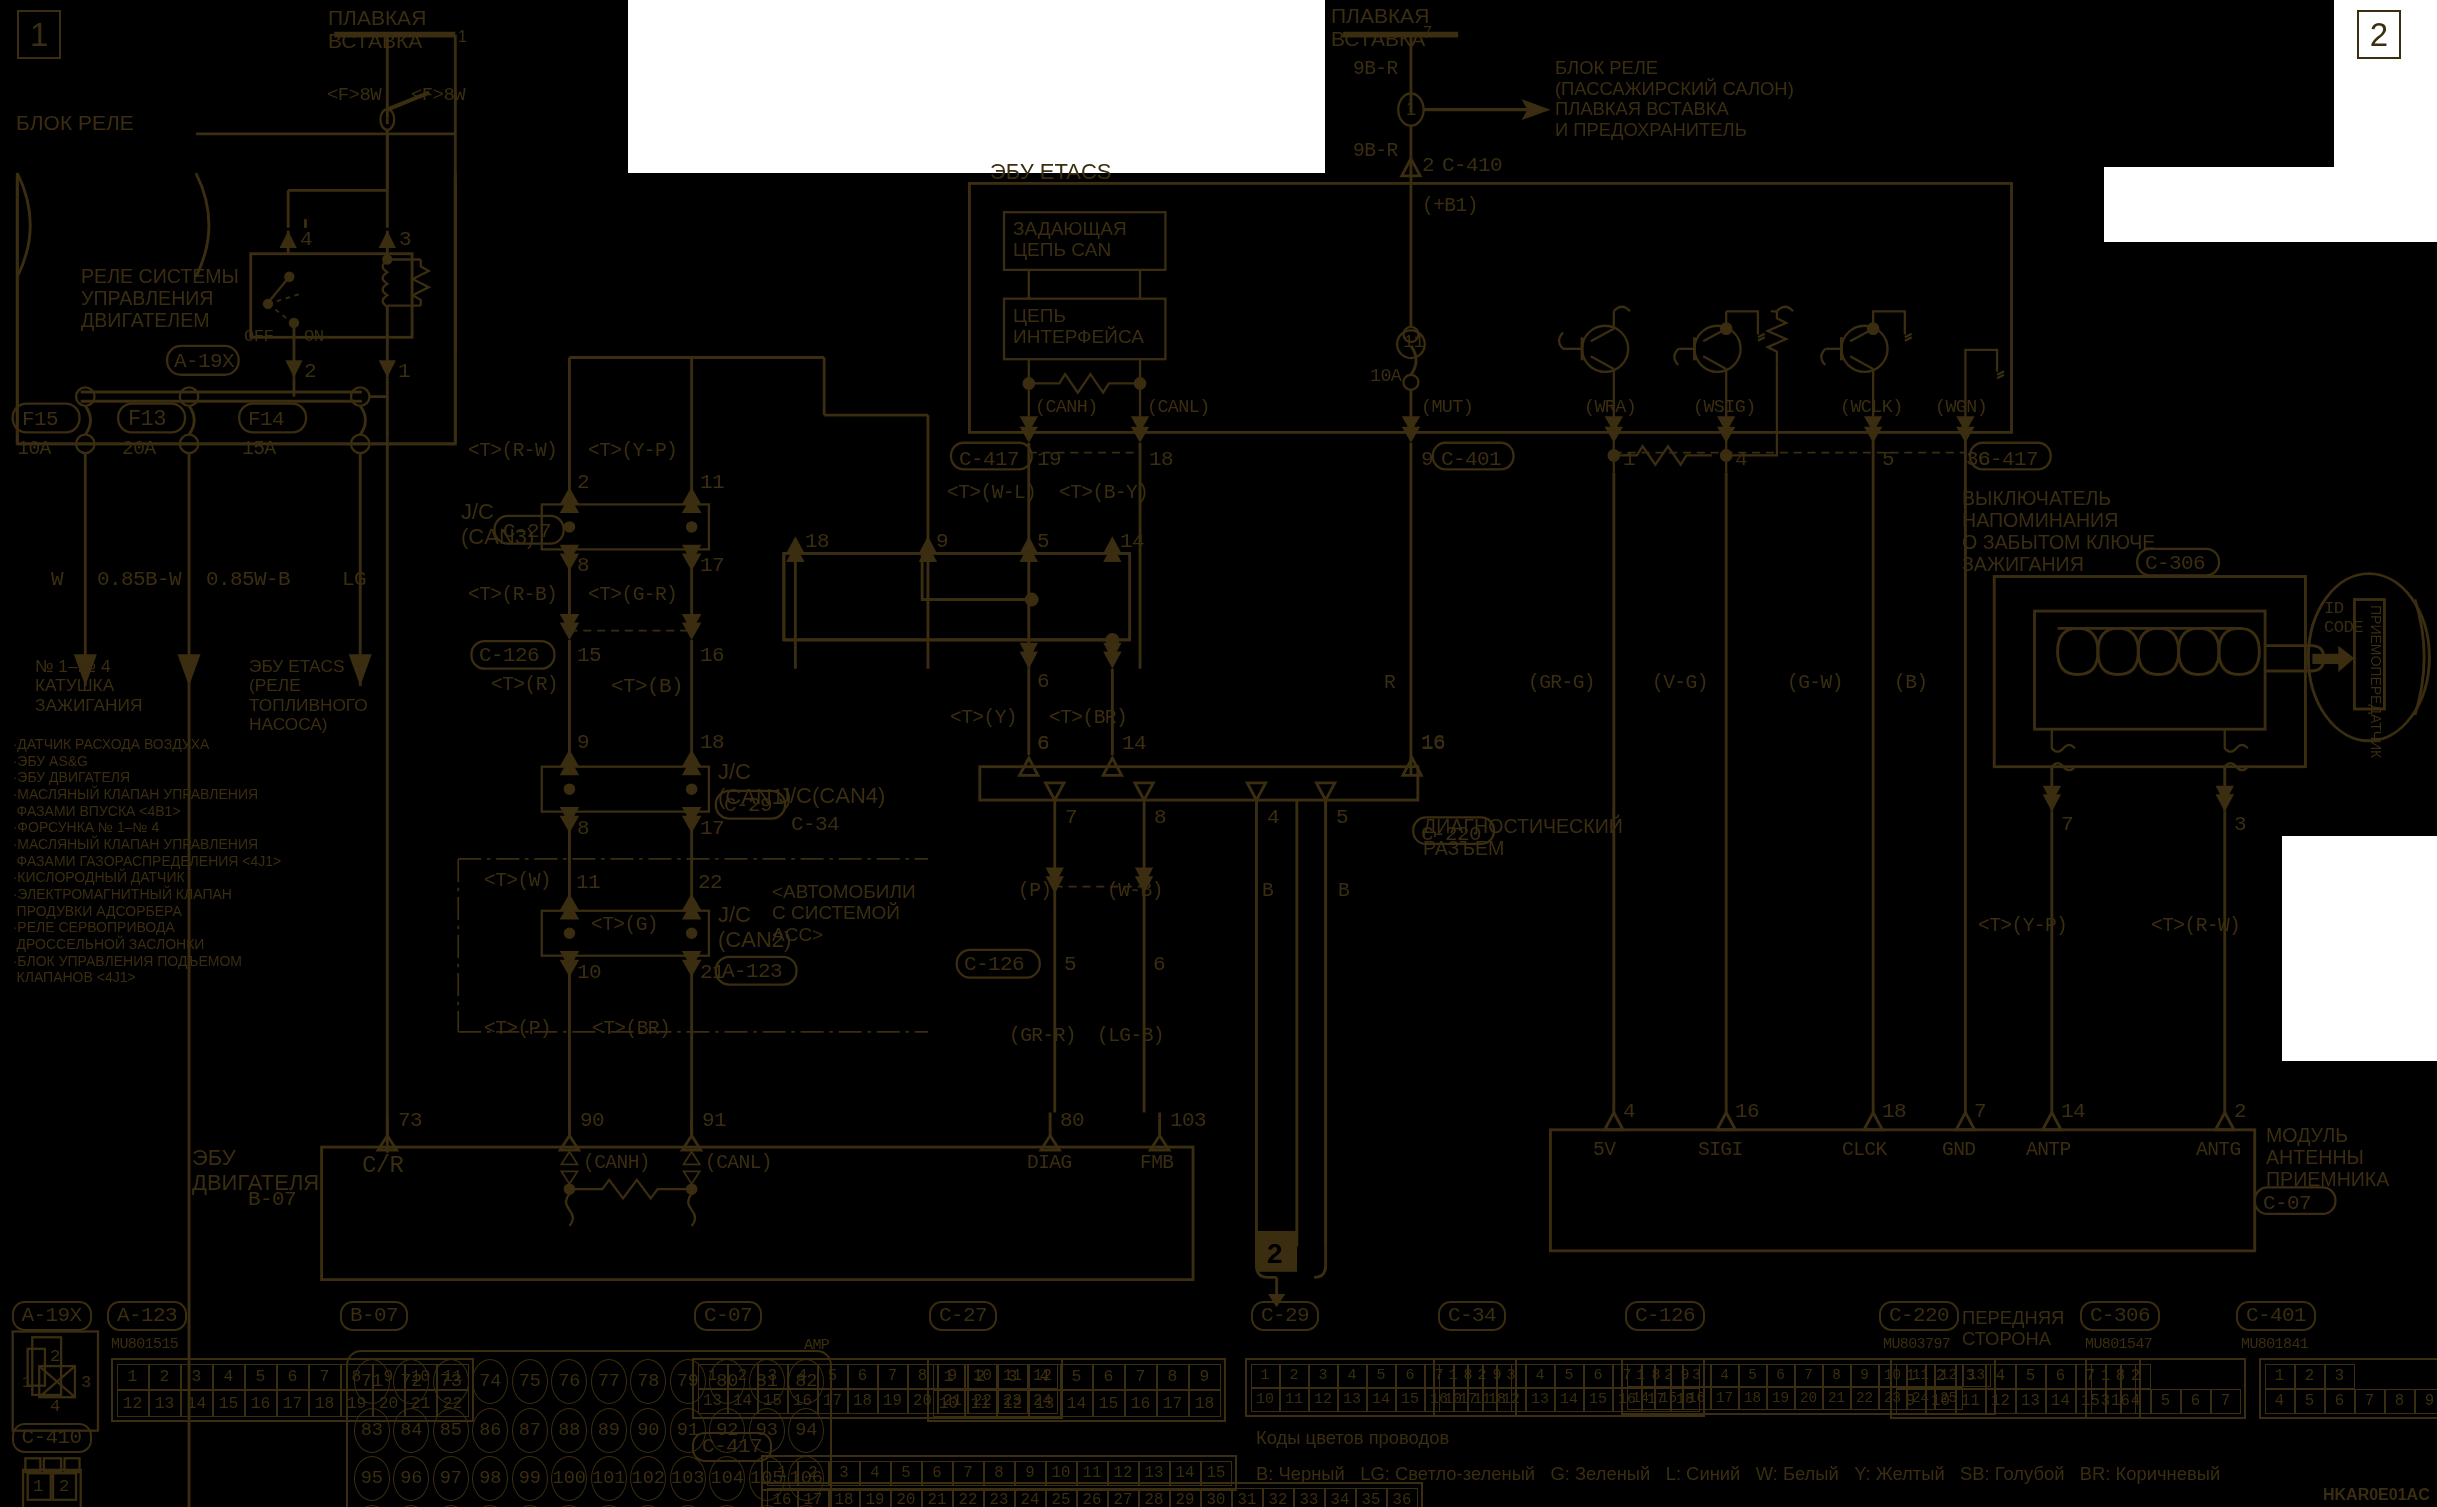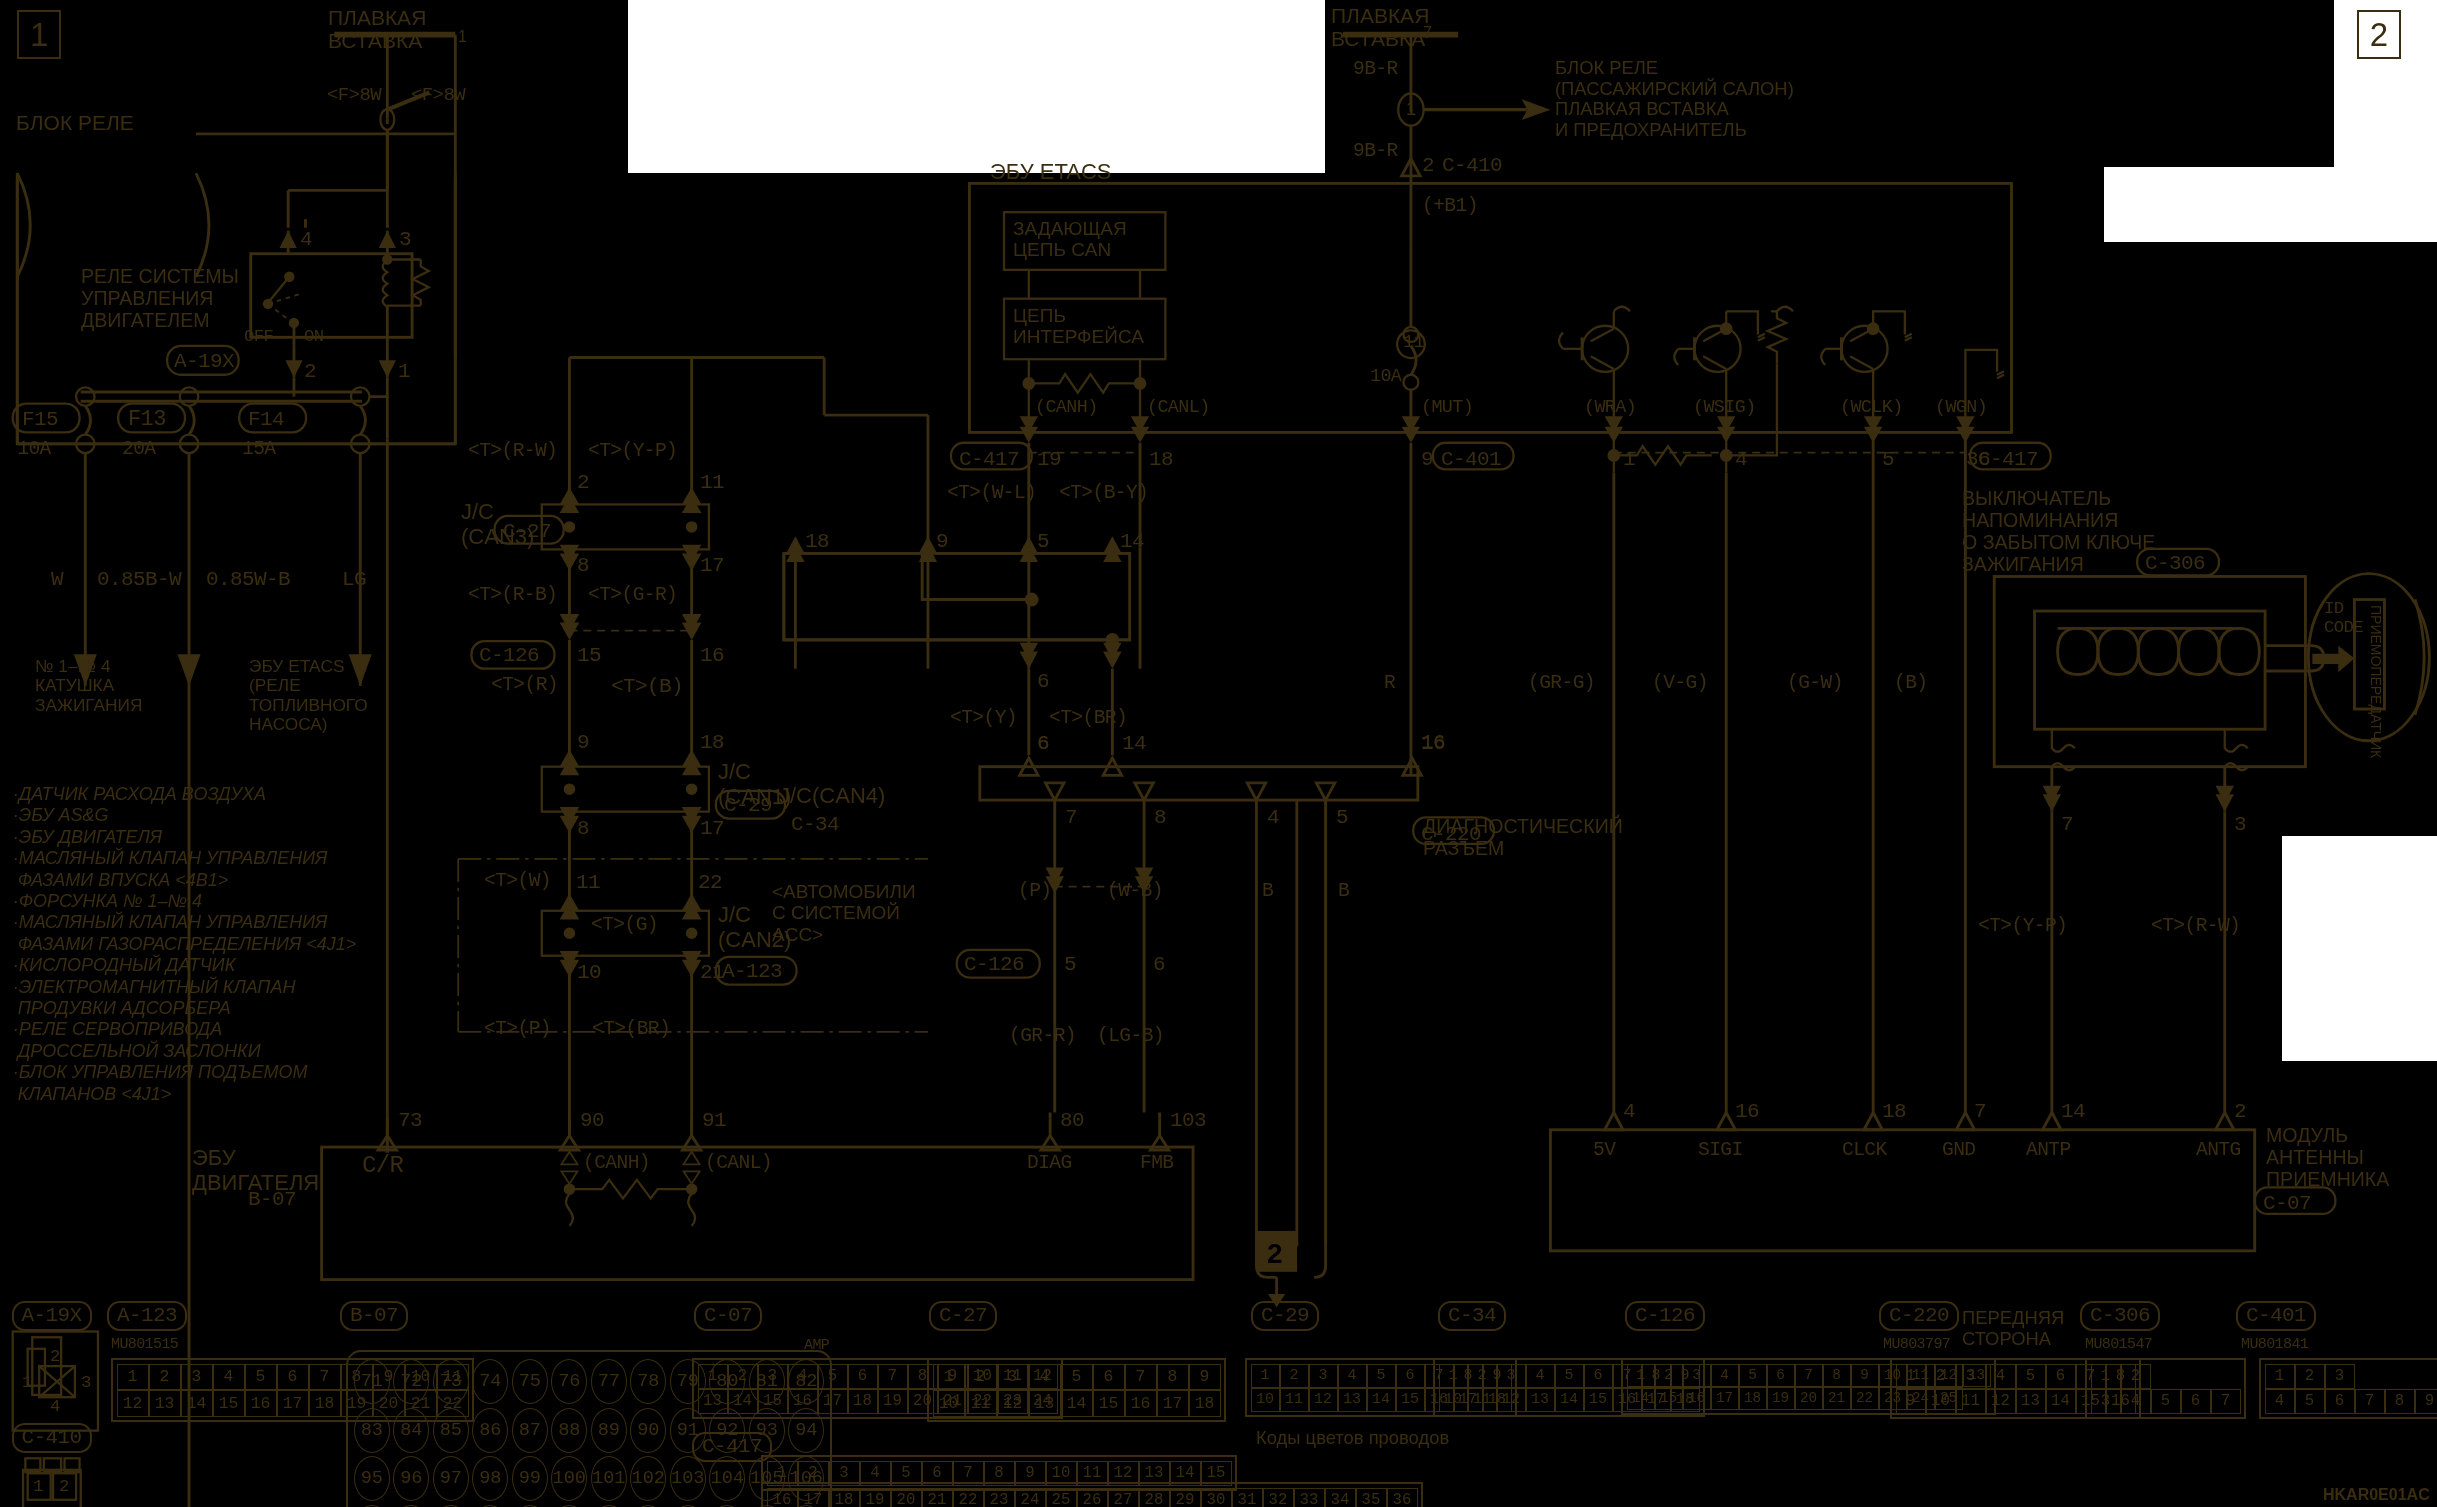--- a/index.html
+++ b/index.html
@@ -473,21 +473,21 @@
   <div class="t mono" style="left:342px;top:568px;font-size:21px;">LG</div>
 
   <div class="t" style="left:35px;top:657px;font-size:17.3px;">№ 1–№ 4
 КАТУШКА
 ЗАЖИГАНИЯ</div>
   <div class="t" style="left:249px;top:657px;font-size:17.3px;">ЭБУ ETACS
 (РЕЛЕ
 ТОПЛИВНОГО
 НАСОСА)</div>
 
-  <div class="t" style="left:12.7px;top:784px;font-size:18px;line-height:1.19;font-style:italic;">·ДАТЧИК РАСХОДА ВОЗДУХА
+  <div class="t" style="left:12.7px;top:736px;font-size:14px;line-height:1.19;">·ДАТЧИК РАСХОДА ВОЗДУХА
 ·ЭБУ AS&amp;G
 ·ЭБУ ДВИГАТЕЛЯ
 ·МАСЛЯНЫЙ КЛАПАН УПРАВЛЕНИЯ
  ФАЗАМИ ВПУСКА &lt;4B1&gt;
 ·ФОРСУНКА № 1–№ 4
 ·МАСЛЯНЫЙ КЛАПАН УПРАВЛЕНИЯ
  ФАЗАМИ ГАЗОРАСПРЕДЕЛЕНИЯ &lt;4J1&gt;
 ·КИСЛОРОДНЫЙ ДАТЧИК
 ·ЭЛЕКТРОМАГНИТНЫЙ КЛАПАН
  ПРОДУВКИ АДСОРБЕРА
@@ -992,16 +992,17 @@
       <div class="t mono" style="left: 804px; top: 1338px; font-size: 15px;">AMP</div>
       <div class="t mono" style="left: 22px; top: 1373px; font-size: 17.3px;">1</div>
       <div class="t mono" style="left: 50px; top: 1347px; font-size: 17.3px;">2</div>
       <div class="t mono" style="left: 81px; top: 1373px; font-size: 17.3px;">3</div>
       <div class="t mono" style="left: 50px; top: 1397px; font-size: 17.3px;">4</div>
       <div class="t mono" style="left: 33px; top: 1477px; font-size: 17.3px;">1</div>
       <div class="t mono" style="left: 59px; top: 1477px; font-size: 17.3px;">2</div>
     </div>
 
   <div class="t sans" style="left:1256px;top:1428px;font-size:18.4px;">Коды цветов проводов</div>
+  <div class="t sans" style="left:1256px;top:1464px;font-size:18.4px;">B: Черный   LG: Светло-зеленый   G: Зеленый   L: Синий   W: Белый   Y: Желтый   SB: Голубой   BR: Коричневый</div>
   <div class="t sans" style="left:2323px;top:1486px;font-size:16px;font-weight:bold;">HKAR0E01AC</div>
 
 </div>
 
 
 </body></html>

